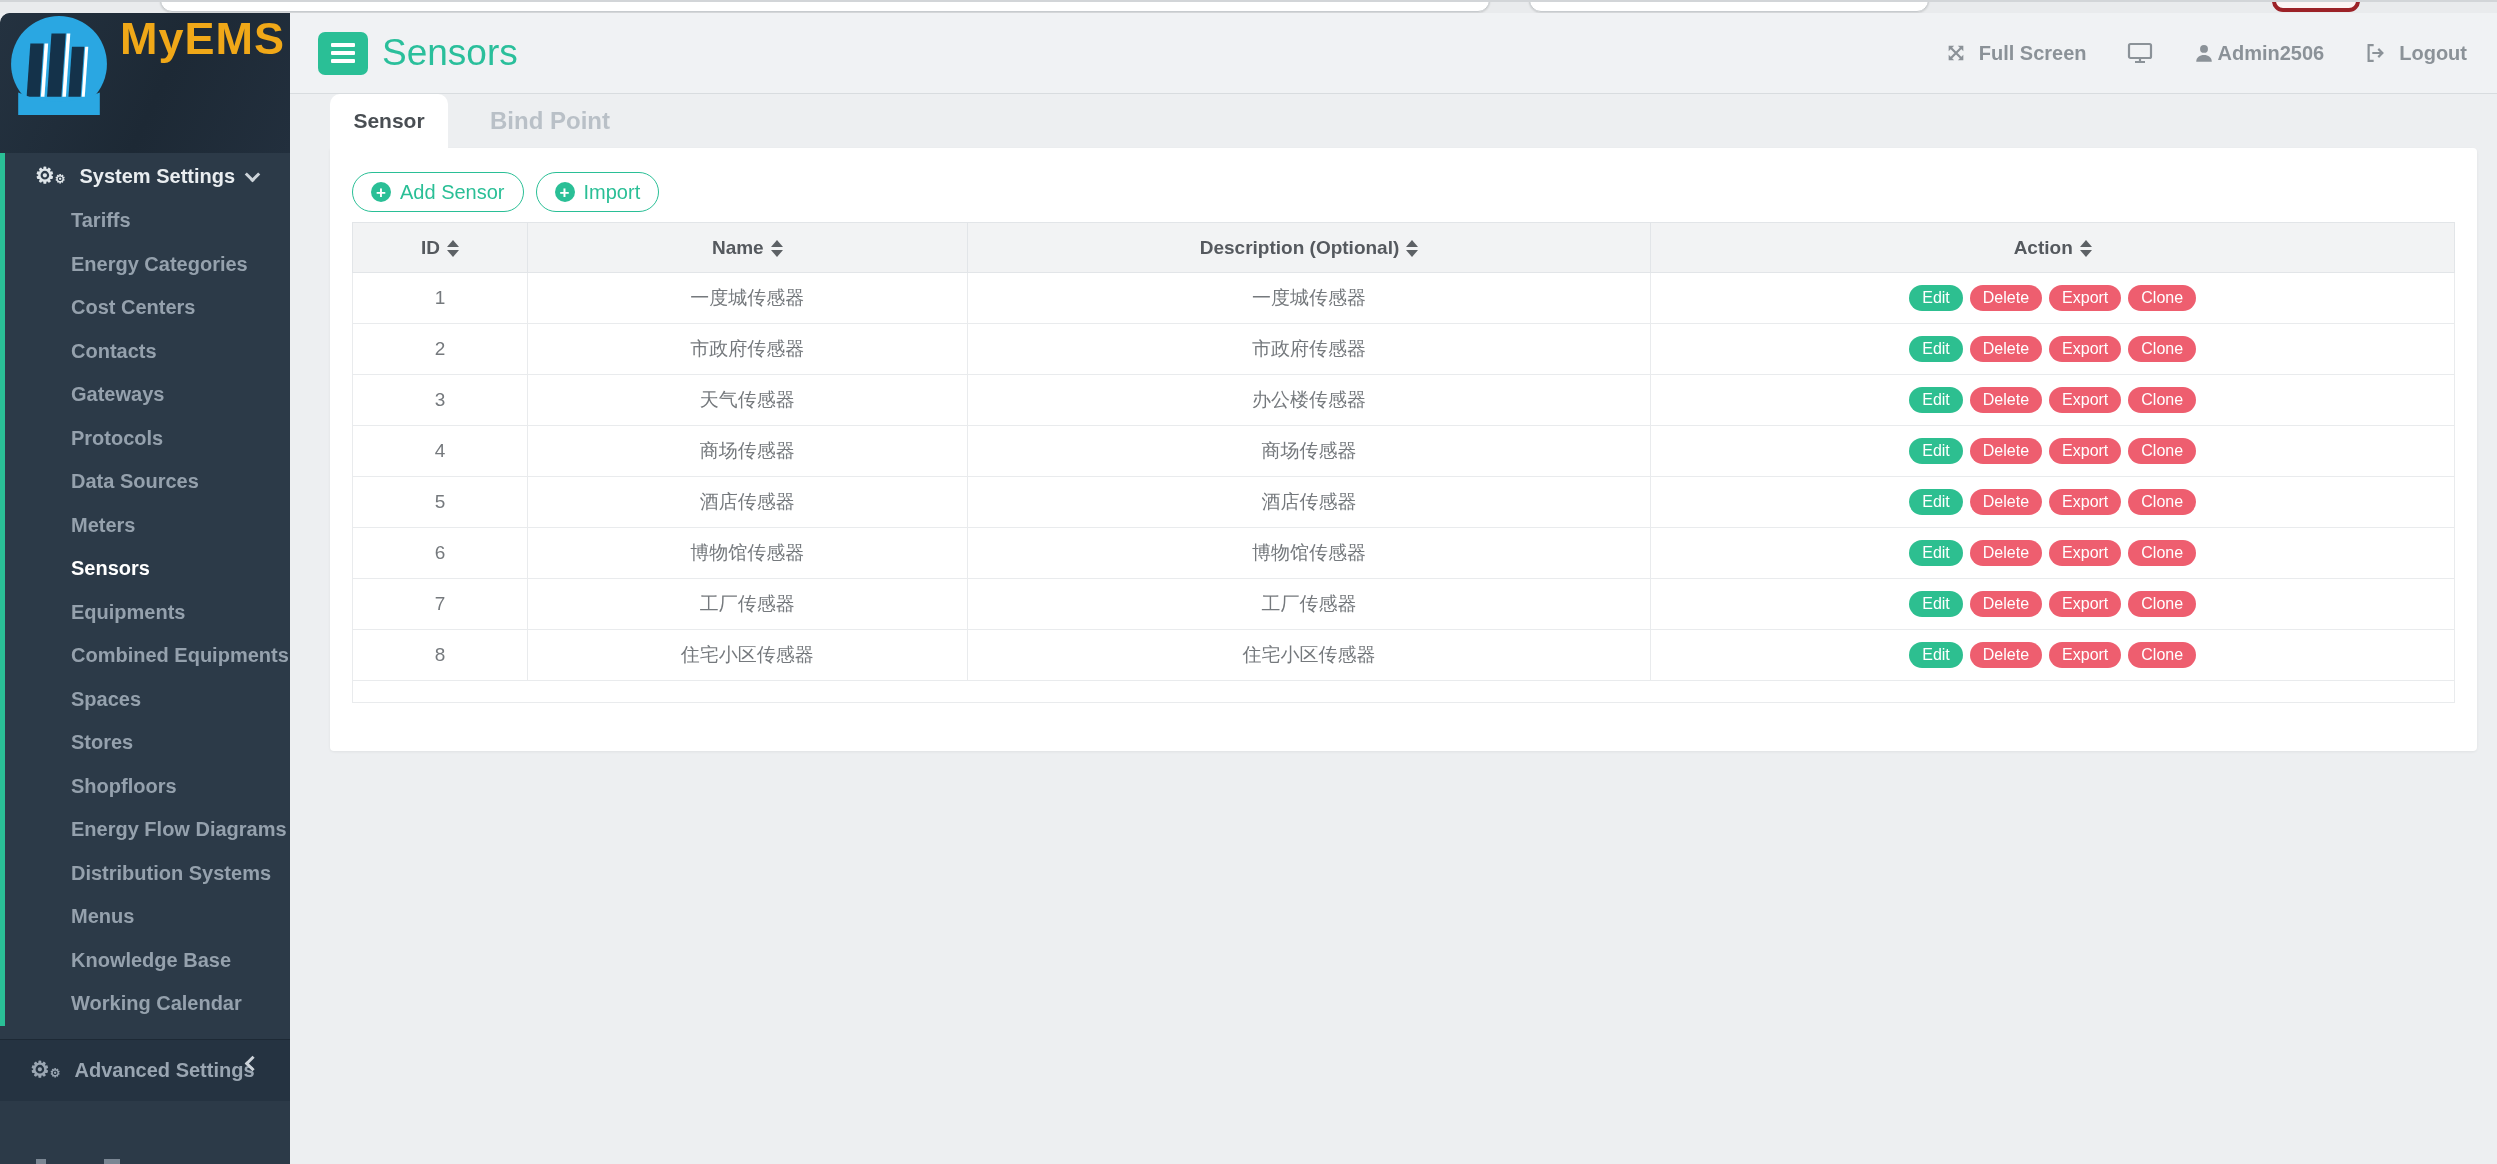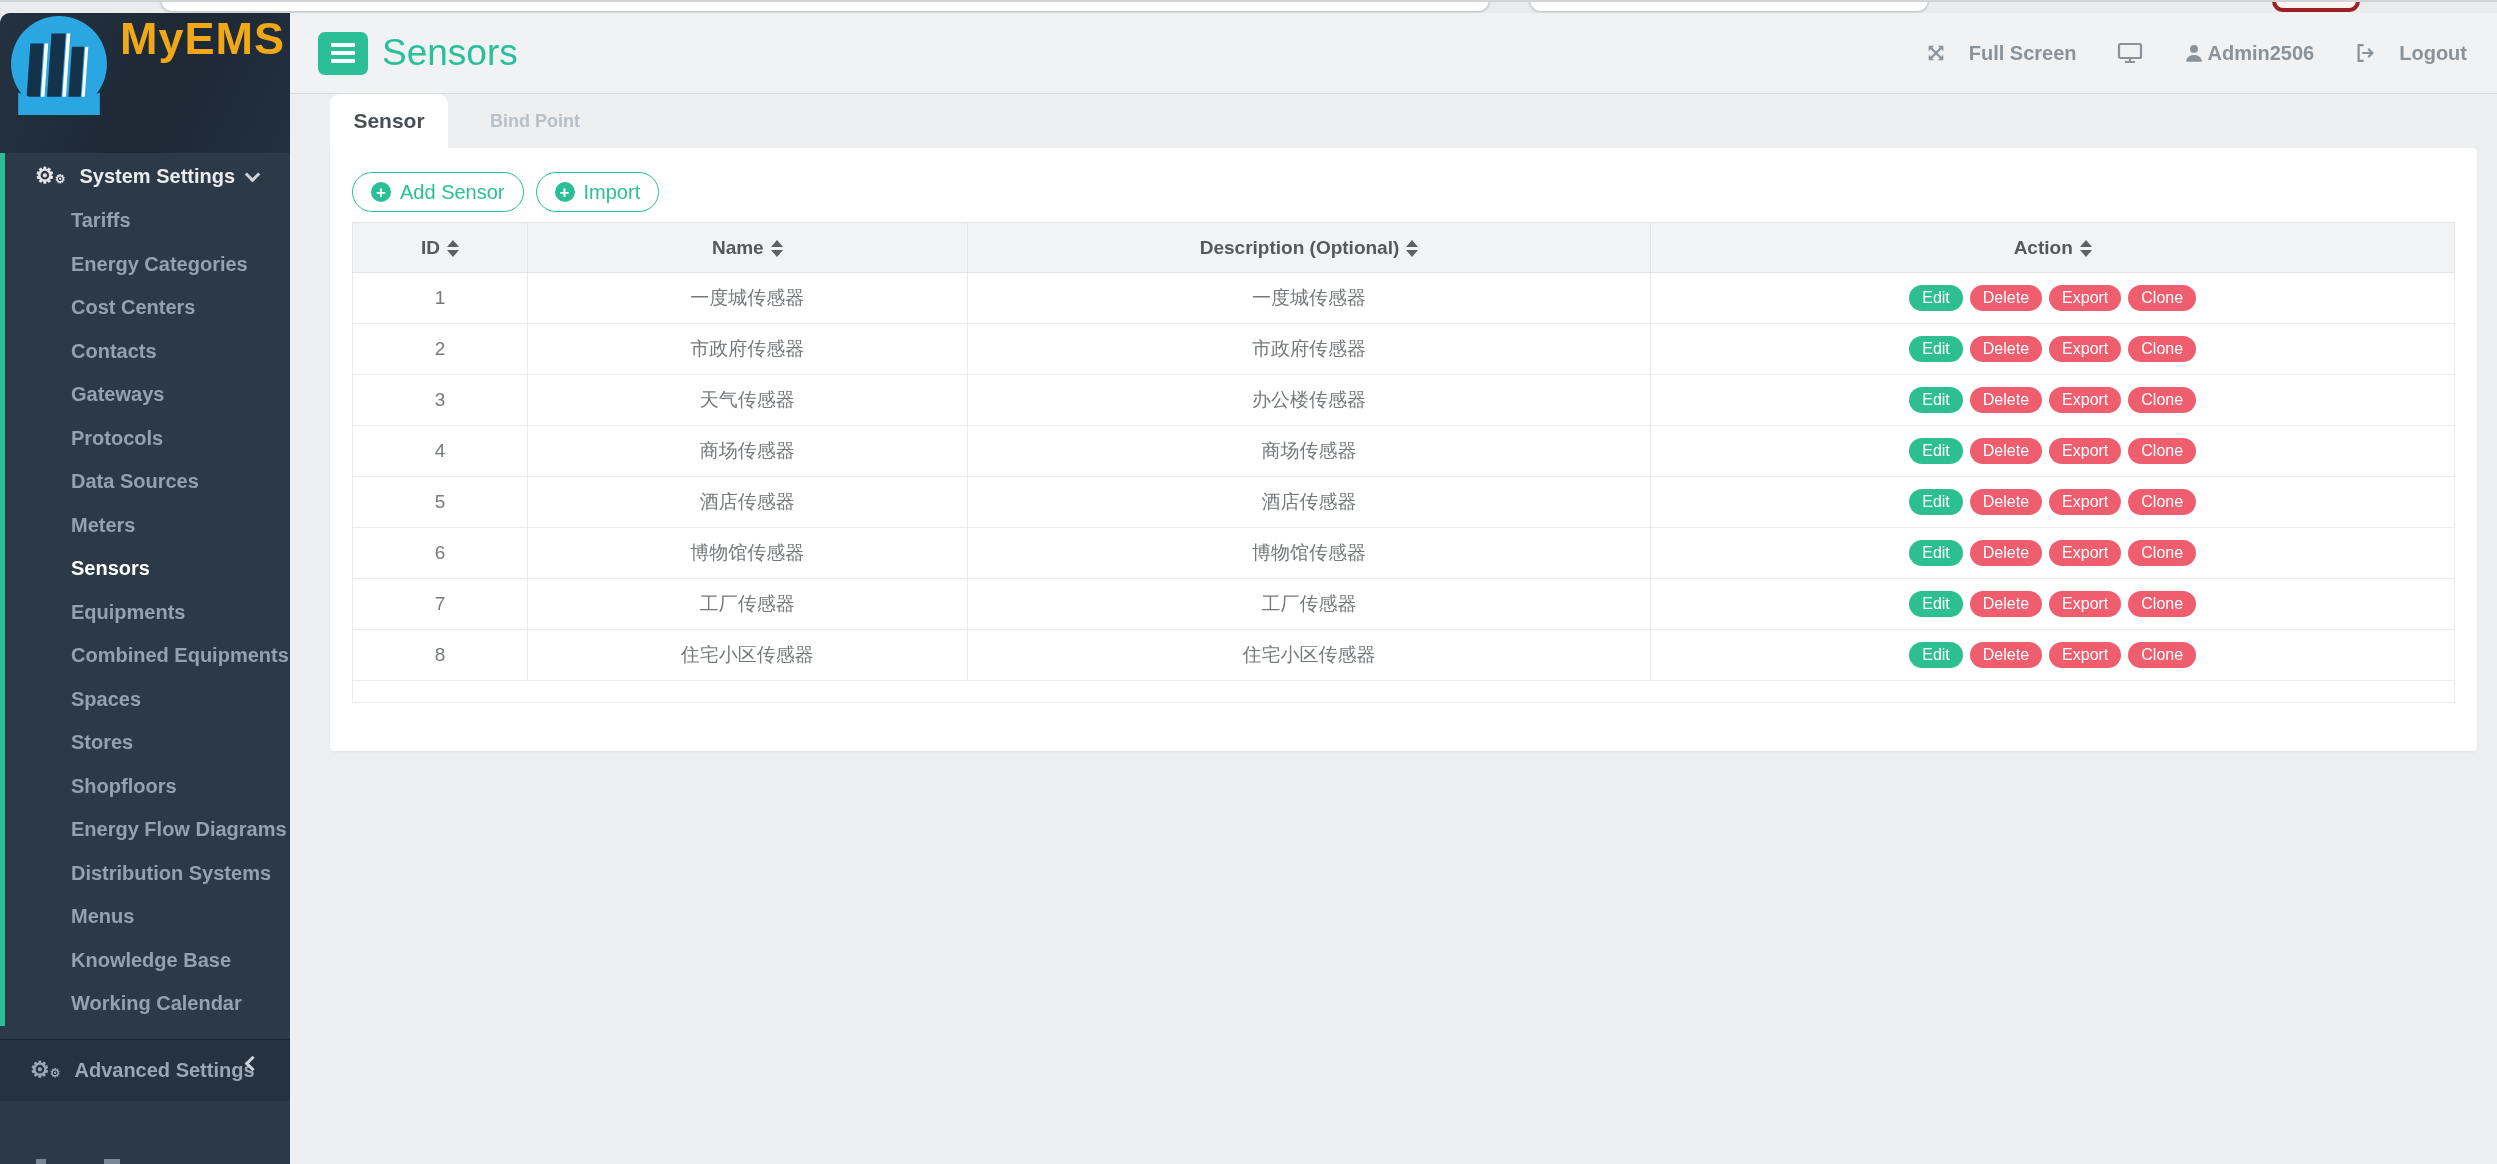--- a/index.html
+++ b/index.html
@@ -49,29 +49,29 @@
   .topbar { position:absolute; left:290px; top:13px; width:2207px; height:81px;
     background:#f0f2f4; border-bottom:1px solid #d8dcdf; display:flex; align-items:center; }
   .burger-btn { width:50px; height:43px; margin-left:28px; background:#2abf96; border:none;
     border-radius:7px; display:flex; flex-direction:column; justify-content:center;
     align-items:center; gap:4px; cursor:pointer; }
   .burger-btn i { display:block; width:24px; height:4px; background:#fff; border-radius:1px; }
   .page-title { color:#2abf9b; font-size:37px; font-weight:400; margin-left:14px; }
 
   .topbar-right { margin-left:auto; display:flex; align-items:center; gap:40px;
     margin-right:30px; color:#8b9298; font-size:20px; font-weight:700; }
-  .tb-item { display:flex; align-items:center; gap:22px; cursor:pointer; }
+  .tb-item { display:flex; align-items:center; gap:12px; cursor:pointer; }
   .tb-item svg { display:block; }
 
   
   .content { position:absolute; left:290px; top:94px; width:2207px; height:1070px; background:#edeff1; }
   .tabs { margin-left:40px; height:54px; display:flex; align-items:center; }
   .tab-active { width:118px; height:54px; background:#fff; border-radius:10px 10px 0 0;
     text-align:center; line-height:54px; font-weight:700; font-size:21px; color:#494e53; cursor:pointer; }
-  .tab-inactive { margin-left:42px; font-weight:700; font-size:18px; color:#b9c0c7; cursor:pointer; }
+  .tab-inactive { margin-left:42px; font-weight:700; font-size:24px; color:#b9c0c7; cursor:pointer; }
 
   .card { margin-left:40px; width:2147px; height:603px; background:#fff;
     border-radius:0 4px 4px 4px; box-shadow:0 1px 3px rgba(0,0,0,.06); padding:24px 22px; }
 
   .toolbar { display:flex; gap:12px; }
   .btn-outline { display:inline-flex; align-items:center; gap:9px; height:40px; padding:0 18px;
     border:1.5px solid #2abf96; border-radius:20px; color:#2abf96; font-size:20px;
     background:#fff; cursor:pointer; font-family:inherit; }
   .plus-ic { width:20px; height:20px; border-radius:50%; background:#2abf96; color:#fff;
     display:inline-flex; align-items:center; justify-content:center; font-size:17px;

